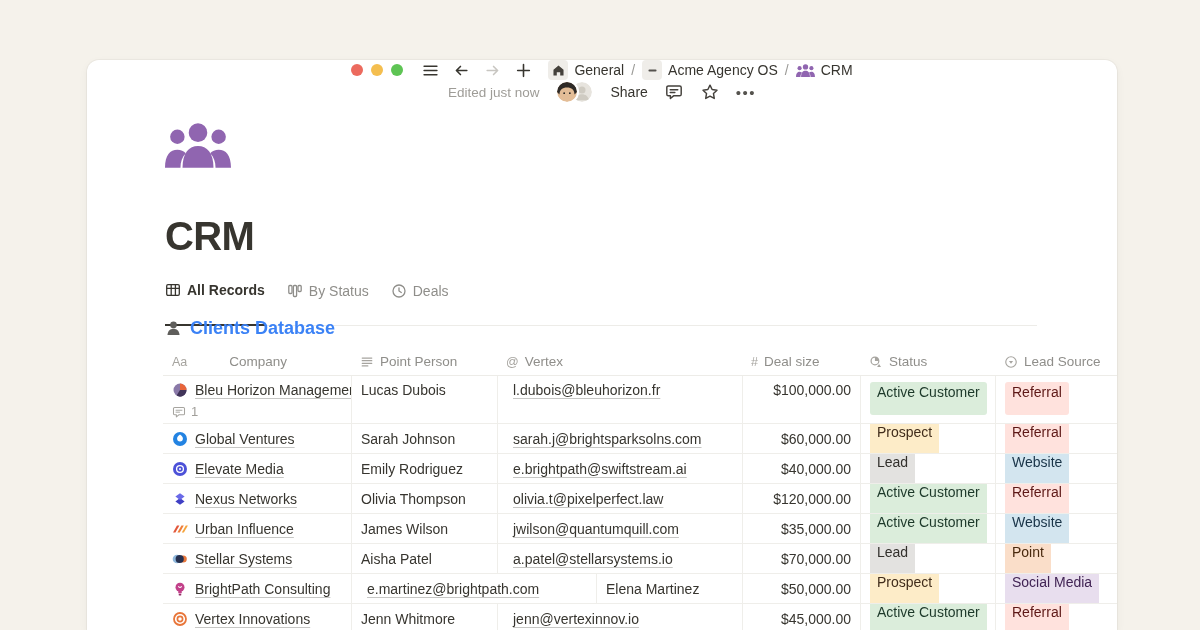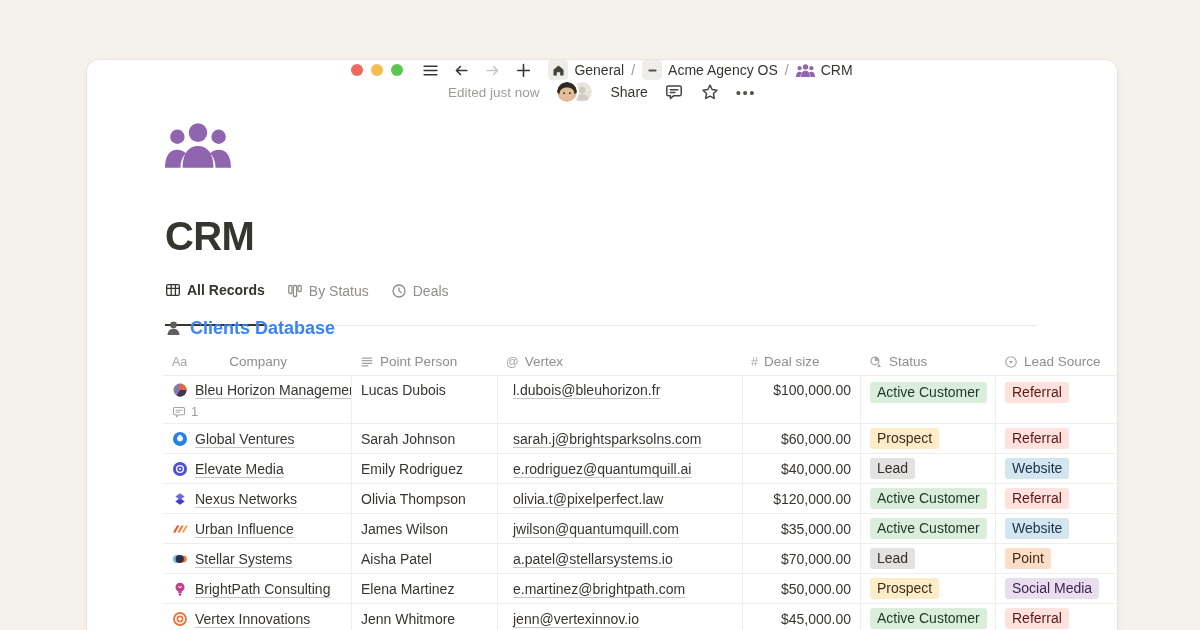--- a/index.html
+++ b/index.html
@@ -67,21 +67,21 @@
   .th.noline { border-left:none; }
   .company-wrap { display:flex; flex-direction:column; }
   .company-line { display:flex; align-items:center; gap:7px; }
   .logo { width:16px; height:16px; flex:none; display:flex; }
   .company-name { font-weight:500; color:#37352F; text-decoration:underline;
     text-decoration-color:rgba(55,53,47,0.28); text-underline-offset:2.5px; }
   .comment-line { display:flex; align-items:center; gap:5px; margin-top:6px;
     color:#A19F9A; font-size:13px; }
   .email { color:#37352F; text-decoration:underline; text-decoration-color:rgba(55,53,47,0.28);
     text-underline-offset:2.5px;margin-left:6px; }
-  .pill { display:inline-block; padding:0 7px; border-radius:3px; height:21px;
+  .pill { display:inline-block; padding:0 7px; border-radius:3px; height:33px;
     line-height:21px; font-size:14px; }
   svg { display:block; }
 </style>
 </head>
 <body>
 
 <div class="card">
 
   <div class="topbar">
     <div class="tb-left">
@@ -350,21 +350,21 @@
                 <circle cx="8" cy="8" r="7" fill="#4C51D8"></circle>
                 <circle cx="8" cy="8" r="3.4" fill="none" stroke="#FFFFFF" stroke-width="1.3"></circle>
                 <circle cx="8" cy="8" r="1" fill="#FFFFFF"></circle>
               </svg>
           </span>
           <span class="company-name">Elevate Media</span>
         </div>
       </div>
       <div class="td c1">Emily Rodriguez</div>
       <div class="td c2">
-          <span class="email">e.rodriguez@quantumquill.ai</span>
+          <span class="email">e.brightpath@swiftstream.ai</span>
         </div>
       <div class="td c3">$40,000.00</div>
       <div class="td c4">
           <span class="pill" style="background: rgb(227, 226, 224); color: rgb(50, 48, 44);">Lead</span>
         </div>
       <div class="td c5">
           <span class="pill" style="background: rgb(211, 229, 239); color: rgb(24, 51, 71);">Website</span>
         </div>
     </div>
 
@@ -452,24 +452,24 @@
             <svg width="16" height="16" viewBox="0 0 16 16">
                 <circle cx="8" cy="6.3" r="4.5" fill="#C2418A"></circle>
                 <rect x="6.2" y="10" width="3.6" height="2.4" rx="0.9" fill="#C2418A"></rect>
                 <rect x="6.6" y="13" width="2.8" height="1.4" rx="0.7" fill="#8E2F66"></rect>
                 <path d="M6.6 5.6q1.4 1.7 2.8 0" stroke="#FFFFFF" stroke-width="1.1" fill="none" stroke-linecap="round"></path>
               </svg>
           </span>
           <span class="company-name">BrightPath Consulting</span>
         </div>
       </div>
+      <div class="td c2">
+          <span class="email">e.martinez@brightpath.com</span>
+        </div>
       <div class="td c1">Elena Martinez</div>
-      <div class="td c2">
-          <span class="email">e.martinez@brightpath.com</span>
-        </div>
       <div class="td c3">$50,000.00</div>
       <div class="td c4">
           <span class="pill" style="background: rgb(253, 236, 200); color: rgb(64, 44, 27);">Prospect</span>
         </div>
       <div class="td c5">
           <span class="pill" style="background: rgb(232, 222, 238); color: rgb(65, 36, 84);">Social Media</span>
         </div>
     </div>
 
     <div class="tr">

